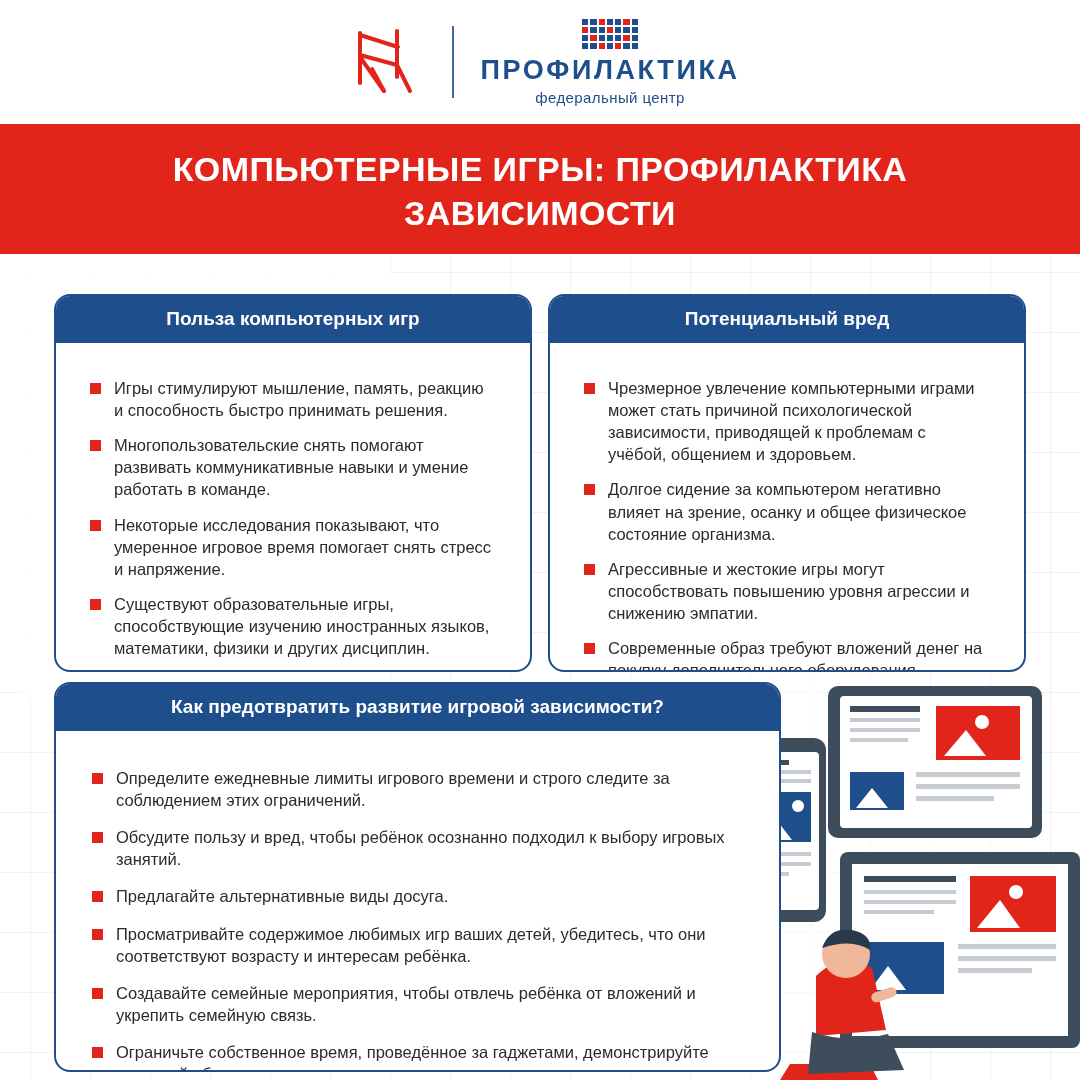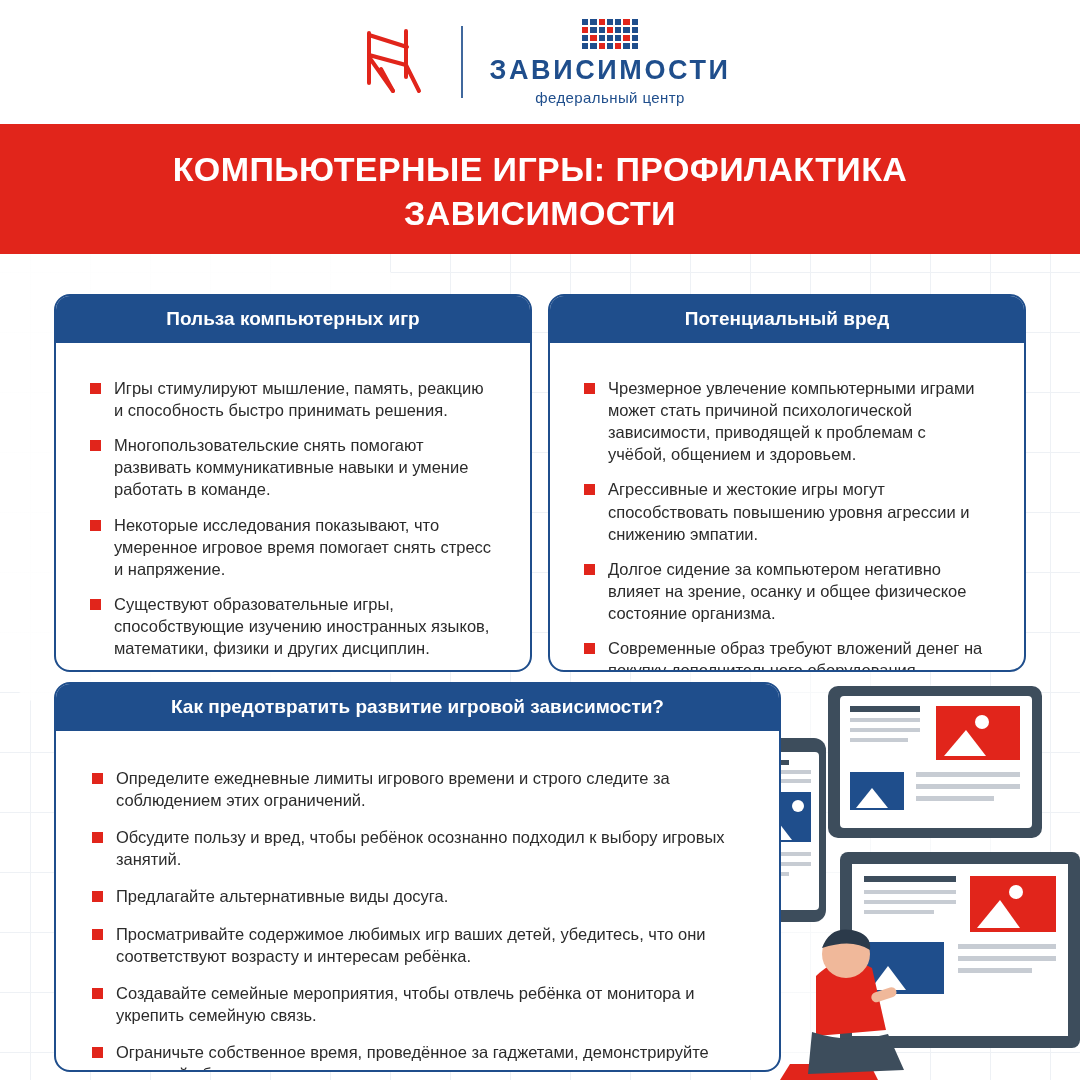--- a/index.html
+++ b/index.html
@@ -212,21 +212,21 @@
         <i style="background:#e1251b"></i>
         <i style="background:#1f4e8c"></i>
       <i style="background:#1f4e8c"></i>
         <i style="background:#1f4e8c"></i>
         <i style="background:#e1251b"></i>
         <i style="background:#1f4e8c"></i>
         <i style="background:#e1251b"></i>
         <i style="background:#1f4e8c"></i>
         <i style="background:#1f4e8c"></i>
     </div>
-    <div class="logo-name">ЗАВИСИМОСТИ</div>
+    <div class="logo-name">ПРОФИЛАКТИКА</div>
     <div class="logo-sub">федеральный центр</div>
   </div>
 </div>
 
 <div class="title-band">
   <h1>КОМПЬЮТЕРНЫЕ ИГРЫ: ПРОФИЛАКТИКА ЗАВИСИМОСТИ</h1>
 </div>
 
 <div class="body-area">
   <div class="grid-bg"></div>
@@ -314,33 +314,33 @@
         <li>Существуют образовательные игры, способствующие изучению иностранных языков, математики, физики и других дисциплин.</li>
       </ul>
     </div>
   </div>
 
   <div class="card" id="card-harm">
     <div class="card-head">Потенциальный вред</div>
     <div class="card-body">
       <ul class="bullets">
         <li>Чрезмерное увлечение компьютерными играми может стать причиной психологической зависимости, приводящей к проблемам с учёбой, общением и здоровьем.</li>
+        <li>Долгое сидение за компьютером негативно влияет на зрение, осанку и общее физическое состояние организма.</li>
         <li>Агрессивные и жестокие игры могут способствовать повышению уровня агрессии и снижению эмпатии.</li>
-        <li>Долгое сидение за компьютером негативно влияет на зрение, осанку и общее физическое состояние организма.</li>
         <li>Современные образ требуют вложений денег на покупку дополнительного оборудования, подписки и внутриигровые покупки.</li>
       </ul>
     </div>
   </div>
 
   <div class="card" id="card-prevent">
     <div class="card-head">Как предотвратить развитие игровой зависимости?</div>
     <div class="card-body">
       <ul class="bullets">
         <li>Определите ежедневные лимиты игрового времени и строго следите за соблюдением этих ограничений.</li>
         <li>Обсудите пользу и вред, чтобы ребёнок осознанно подходил к выбору игровых занятий.</li>
         <li>Предлагайте альтернативные виды досуга.</li>
         <li>Просматривайте содержимое любимых игр ваших детей, убедитесь, что они соответствуют возрасту и интересам ребёнка.</li>
-        <li>Создавайте семейные мероприятия, чтобы отвлечь ребёнка от монитора и укрепить семейную связь.</li>
+        <li>Создавайте семейные мероприятия, чтобы отвлечь ребёнка от вложений и укрепить семейную связь.</li>
         <li>Ограничьте собственное время, проведённое за гаджетами, демонстрируйте активный образ жизни.</li>
       </ul>
     </div>
   </div>
 </div>
 
 </body></html>

